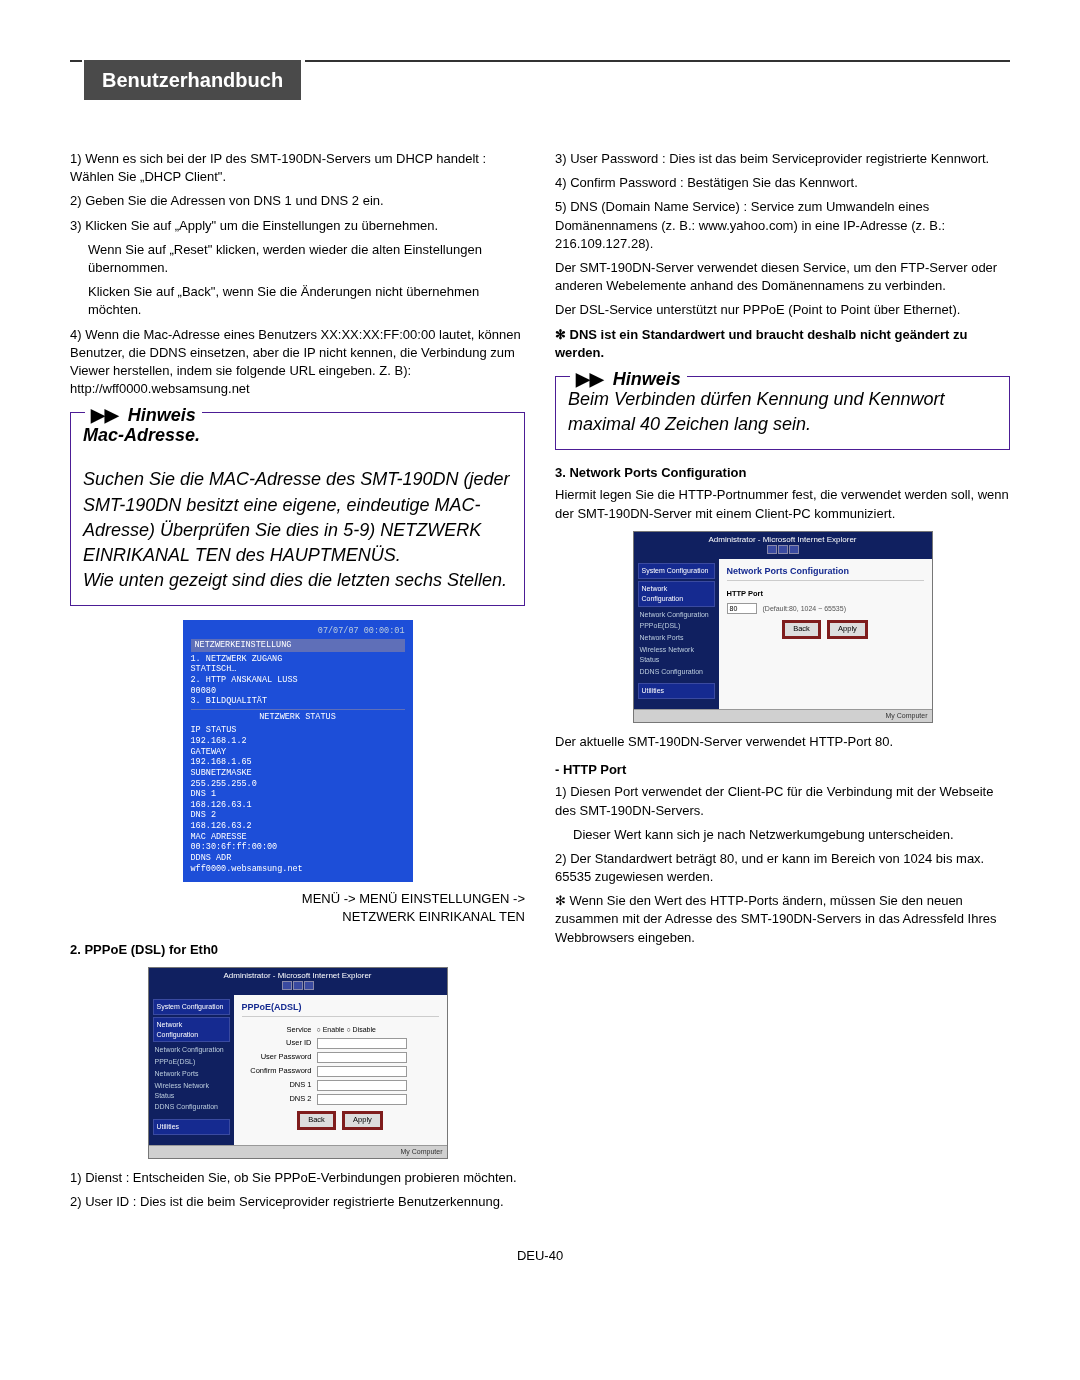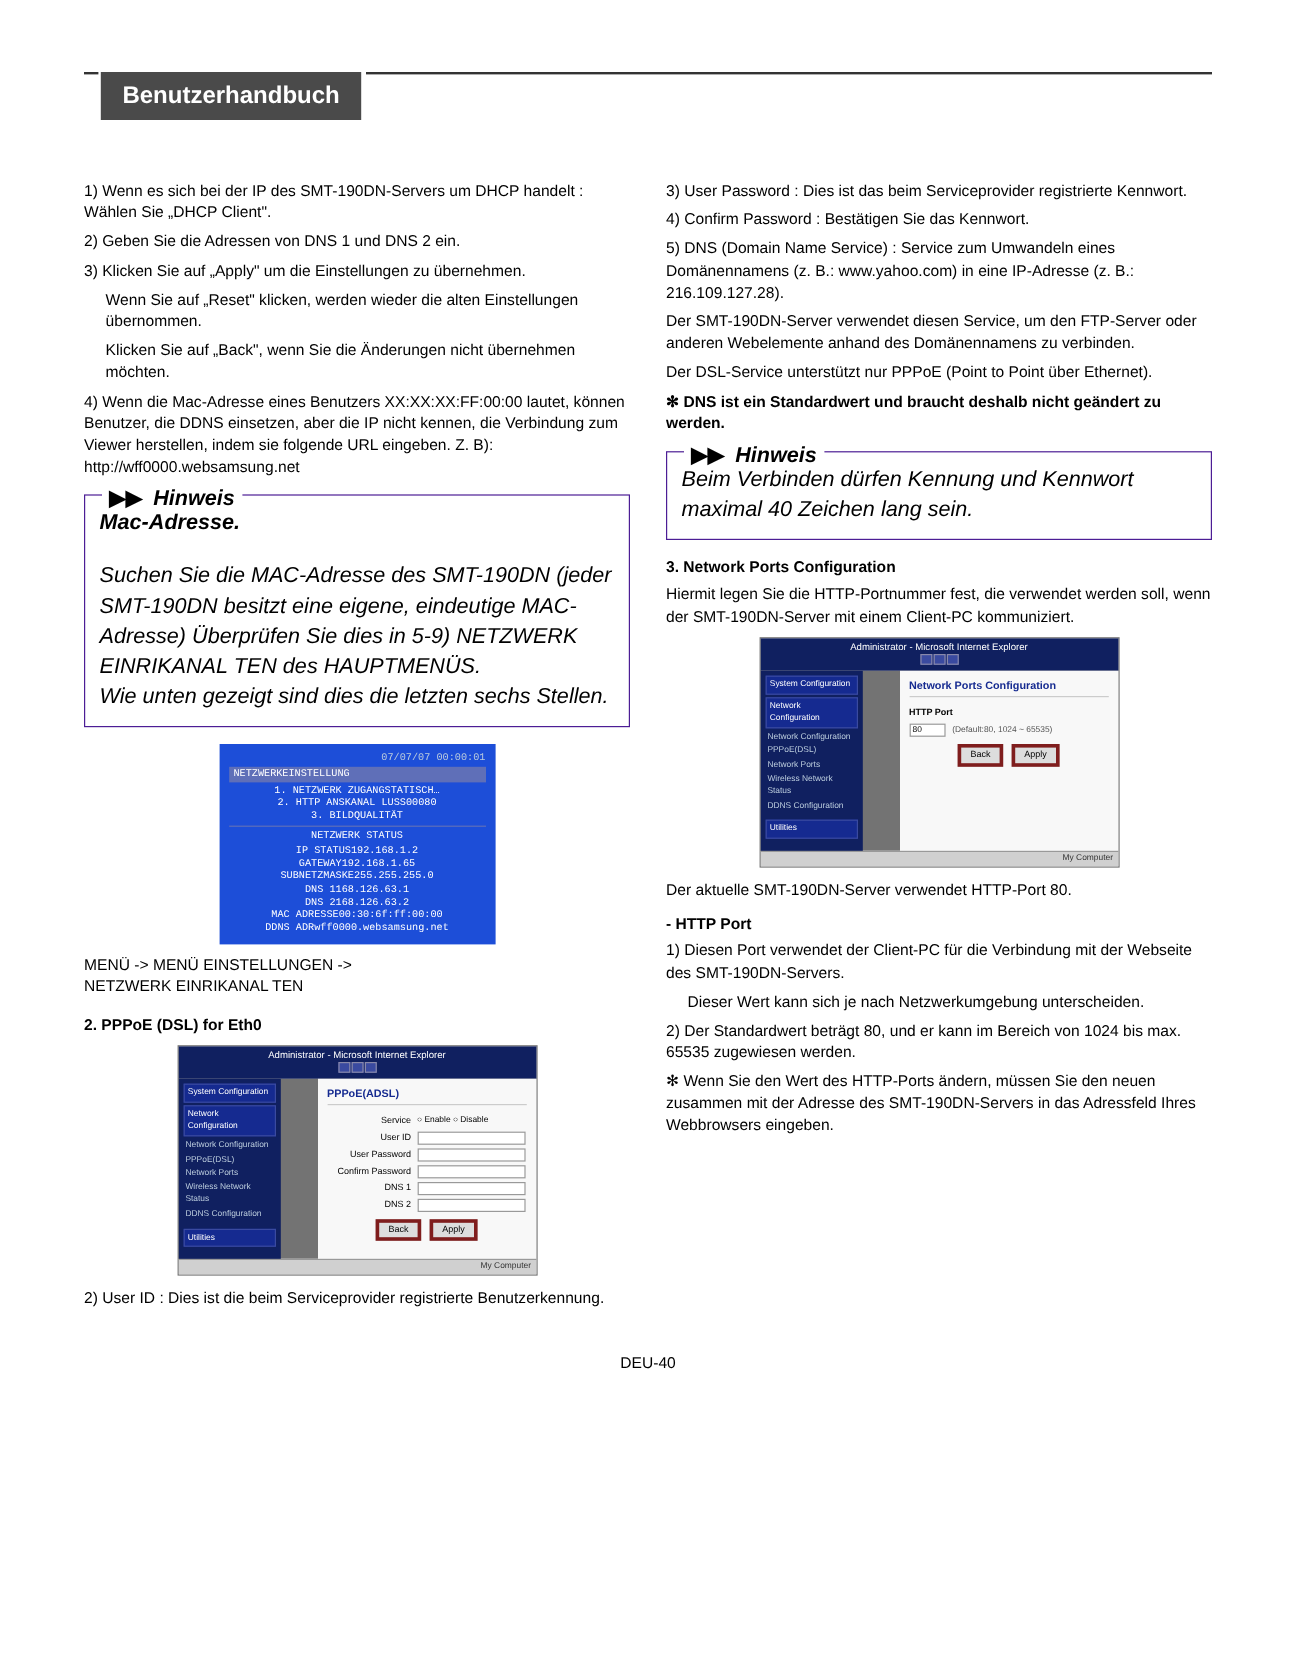--- a/index.html
+++ b/index.html
@@ -81,23 +81,23 @@
     padding: 6px 8px 8px;
     line-height: 1.25;
   }
   .network-box .ts { text-align: right; color: #bcd; }
   .network-box .hdr {
     background: #5f6fb8;
     color: #fff;
     padding: 1px 4px;
     margin: 2px 0;
   }
-  .network-box .row { display: flex; justify-content: center; }
+  .network-box .row { display: flex; justify-content: space-between; flex-direction: column; }
   .menu-path {
-    text-align: left;
+    text-align: right;
     margin: 6px 0 14px;
     font-size: 13px;
   }
   .section-head {
     font-weight: bold;
     margin: 10px 0 4px;
   }
   .screenshot-frame {
     width: 300px;
     margin: 8px auto 10px;
@@ -114,21 +114,21 @@
     align-items: center;
     flex-direction: column;
   }
   .sf-titlebar .btns span {
     display: inline-block;
     width: 10px; height: 9px;
     background: #3a4aa0;
     border: 1px solid #88a;
     margin-left: 1px;
   }
-  .sf-body { display: flex; min-height: 150px; background: #737373; gap: 31px; }
+  .sf-body { display: flex; min-height: 150px; background: #a16207; }
   .sf-side {
     width: 85px;
     background: #102060;
     color: #bcd;
     padding: 4px 4px;
     font-size: 7px;
   }
   .sf-side .tab {
     background: #152a90;
     color: #fff;
@@ -311,20 +311,21 @@
             <span>Back</span>
             <span>Apply</span>
           </div>
         </div>
       </div>
       <div class="sf-status">
           <span>My Computer</span>
         </div>
     </div>
 
+    <div class="para">1) Dienst : Entscheiden Sie, ob Sie PPPoE-Verbindungen probieren möchten.</div>
     <div class="para">2) User ID : Dies ist die beim Serviceprovider registrierte Benutzerkennung.</div>
   </div>
 
   <div class="col">
     <div class="para">3) User Password : Dies ist das beim Serviceprovider registrierte Kennwort.</div>
     <div class="para">4) Confirm Password : Bestätigen Sie das Kennwort.</div>
     <div class="para">5) DNS (Domain Name Service) : Service zum Umwandeln eines Domänennamens (z. B.: www.yahoo.com) in eine IP-Adresse (z. B.: 216.109.127.28).</div>
     <div class="para">Der SMT-190DN-Server verwendet diesen Service, um den FTP-Server oder anderen Webelemente anhand des Domänennamens zu verbinden.</div>
     <div class="para">Der DSL-Service unterstützt nur PPPoE (Point to Point über Ethernet).</div>
     <div class="para bold">✻ DNS ist ein Standardwert und braucht deshalb nicht geändert zu werden.</div>

